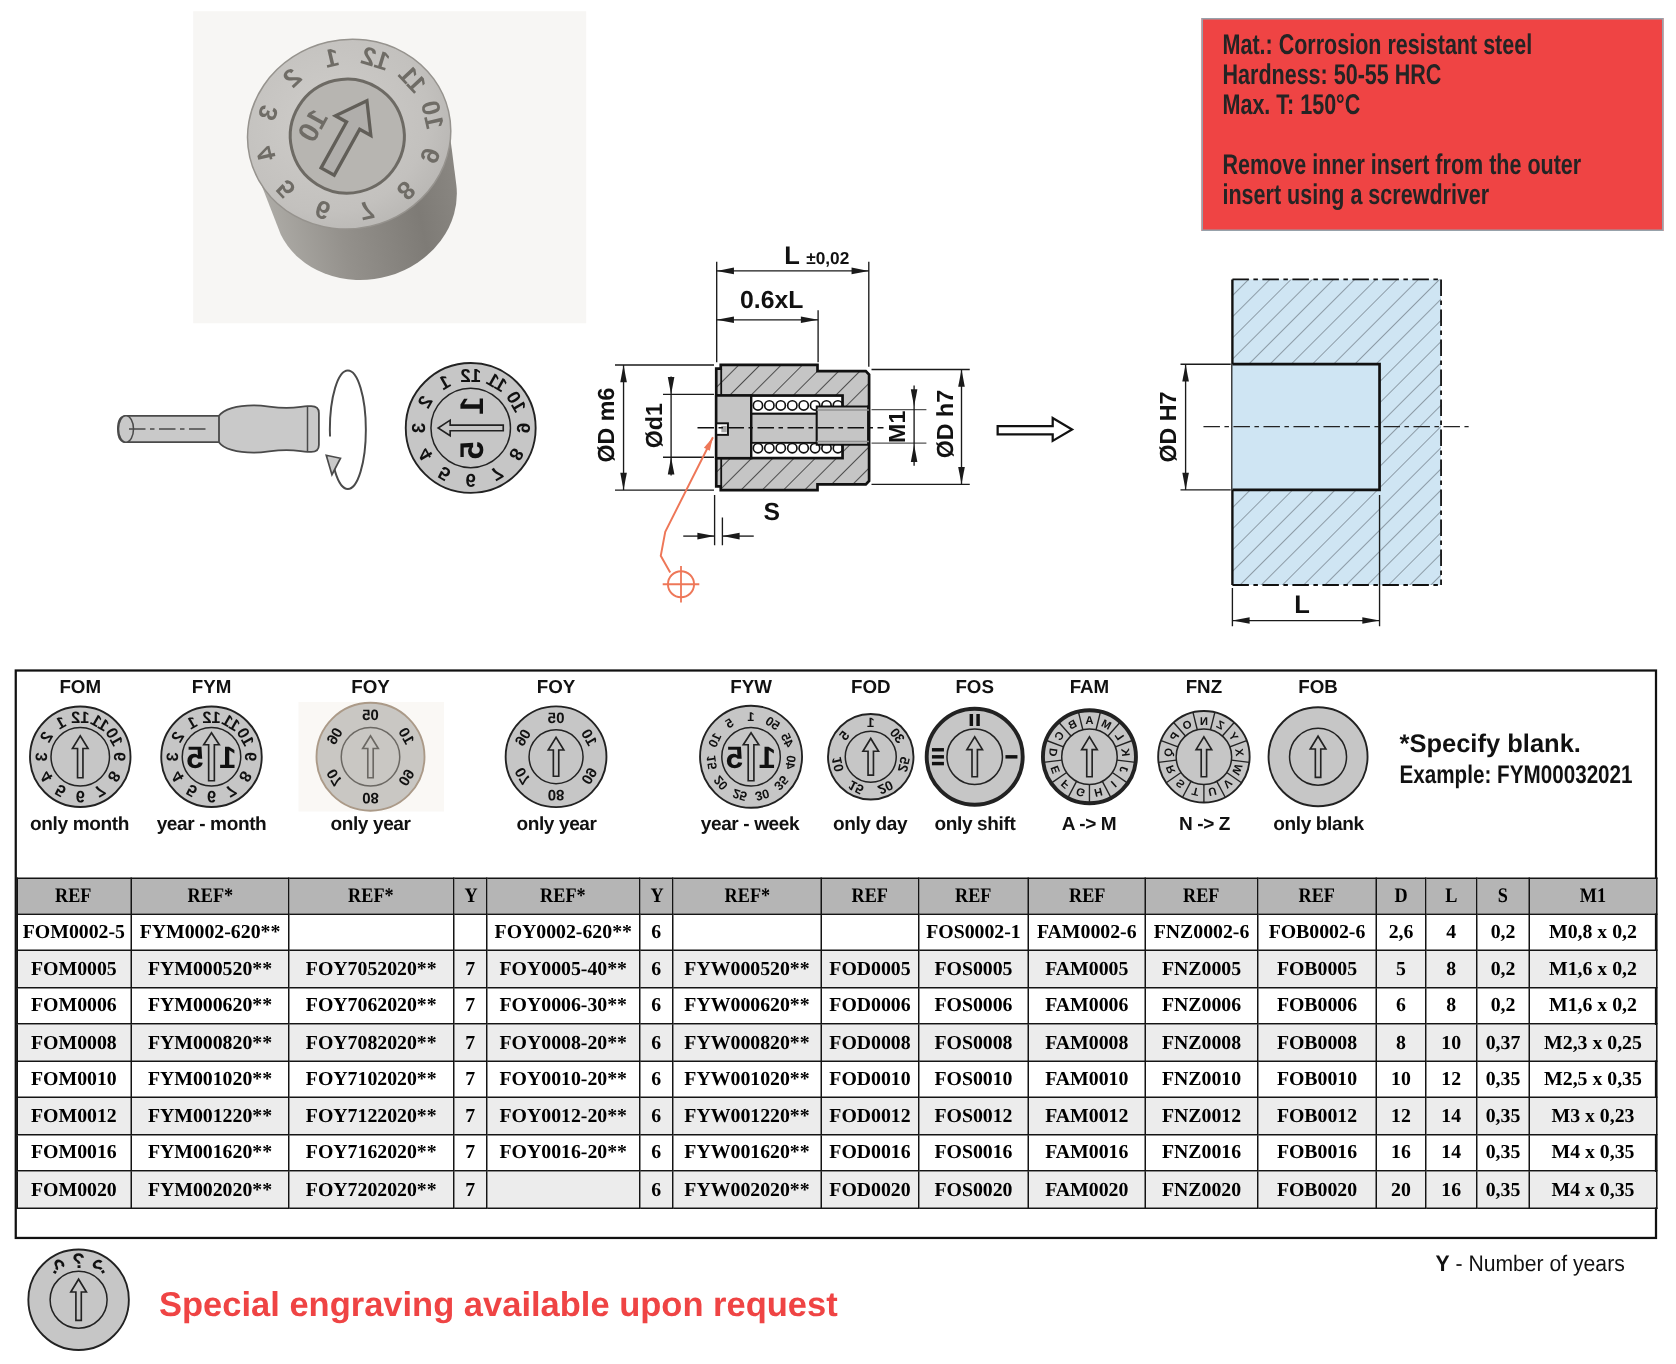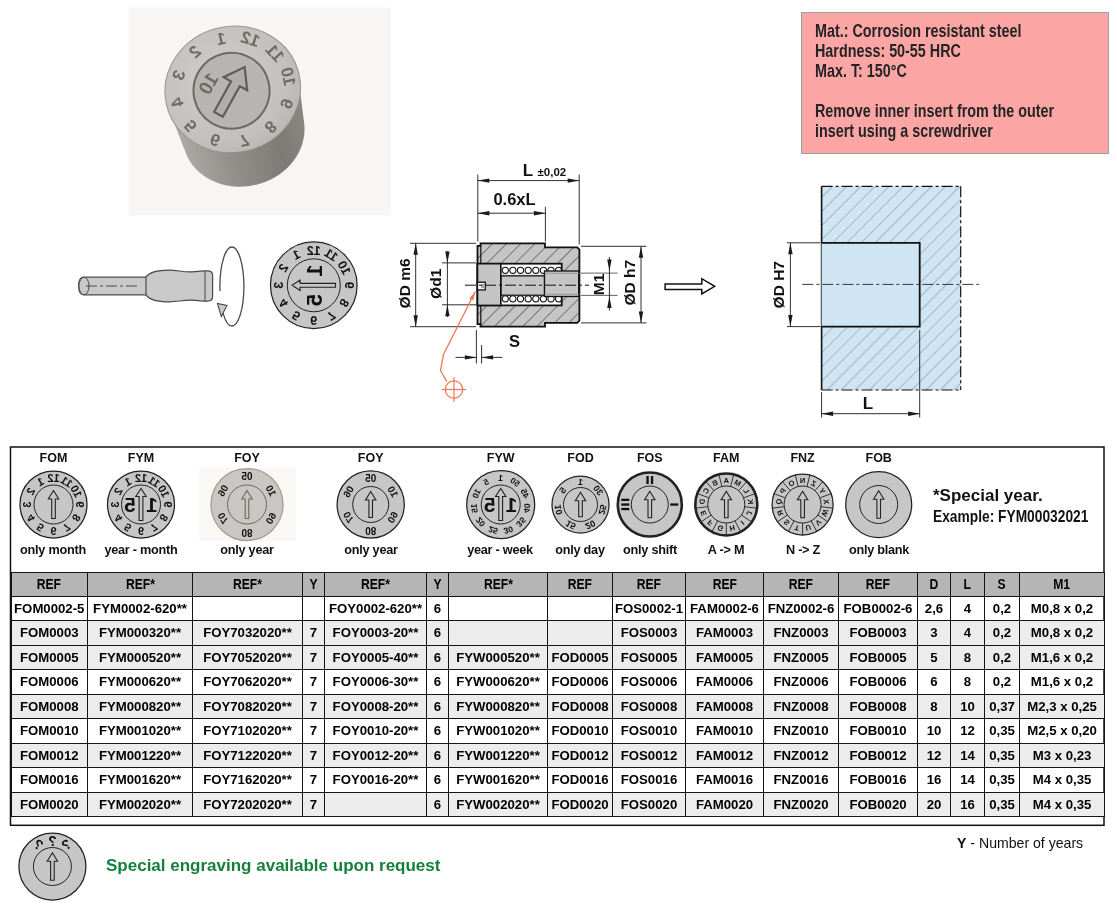--- a/index.html
+++ b/index.html
@@ -1,26 +1,26 @@
 <!DOCTYPE html>
 <html><head><meta charset="utf-8"><style>
 * { margin:0; padding:0; box-sizing:border-box; }
 body { width:1117px; height:909px; background:#fff; font-family:"Liberation Sans",sans-serif; position:relative; overflow:hidden; }
 #art { position:absolute; left:0; top:0; }
-.infobox { position:absolute; left:800.5px; top:12px; width:308px; height:142px; border:1.2px solid #97a2ab; background:#fca5a5; }
+.infobox { position:absolute; left:800.5px; top:12px; width:308px; height:142px; border:1.2px solid #97a2ab; background:#ef4444; }
 .infobox .t { position:absolute; left:13px; top:8px; font-size:19px; font-weight:bold; color:#242424; line-height:20.1px; transform:scaleX(0.755); transform-origin:0 0; white-space:pre; }
-#reftable { position:absolute; left:10.5px; top:572px; border-collapse:collapse; table-layout:fixed; }
+#reftable { position:absolute; left:10.5px; top:585px; border-collapse:collapse; table-layout:fixed;font-family:Liberation Serif, serif; }
 #reftable td { border:1.4px solid #141414; text-align:center; vertical-align:middle; font-weight:bold; font-size:13.2px; color:#000; white-space:nowrap; height:24.53px; padding:0; overflow:hidden; }
 #reftable tr.h td { background:#b5b5b5; height:23.5px; font-size:13.8px; }
 #reftable tr.alt td { background:#ececec; }
 .hc { display:inline-block; transform:scaleX(0.88); }
 .spec1 { position:absolute; left:933px; top:486.3px; font-size:17px; font-weight:bold; color:#111; white-space:pre; }
 .spec2 { position:absolute; left:933px; top:507.1px; font-size:17px; font-weight:bold; color:#111; white-space:pre; transform:scaleX(0.81); transform-origin:0 0; }
 .ynote { position:absolute; left:957px; top:834px; font-size:15px; color:#111; white-space:pre; transform:scaleX(0.94); transform-origin:0 0; }
-.special { position:absolute; left:106px; top:855.5px; font-size:17px; font-weight:bold; color:#15803d; white-space:pre; }
+.special { position:absolute; left:106px; top:855.5px; font-size:23px; font-weight:bold; color:#ef4444; white-space:pre; }
 </style></head>
 <body>
 <svg id="art" width="1117" height="909" viewBox="0 0 1117 909" font-family="Liberation Sans, sans-serif">
 <defs>
 <pattern id="hst" width="10" height="10" patternUnits="userSpaceOnUse" patternTransform="rotate(-45)">
  <rect width="10" height="10" fill="#c5c5c5"></rect>
  <line x1="0" y1="0" x2="10" y2="0" stroke="#252525" stroke-width="1"></line>
 </pattern>
 <pattern id="hbl" width="10" height="10" patternUnits="userSpaceOnUse" patternTransform="rotate(-45)">
  <rect width="10" height="10" fill="#cfe5f3"></rect>
@@ -685,38 +685,20 @@
         <td>FOS0002-1</td>
         <td>FAM0002-6</td>
         <td>FNZ0002-6</td>
         <td>FOB0002-6</td>
         <td>2,6</td>
         <td>4</td>
         <td>0,2</td>
         <td>M0,8 x 0,2</td>
       </tr>
 <tr class="alt">
-        <td>FOM0003</td>
-        <td>FYM000320**</td>
-        <td>FOY7032020**</td>
-        <td>7</td>
-        <td>FOY0003-20**</td>
-        <td>6</td>
-        <td></td>
-        <td></td>
-        <td>FOS0003</td>
-        <td>FAM0003</td>
-        <td>FNZ0003</td>
-        <td>FOB0003</td>
-        <td>3</td>
-        <td>4</td>
-        <td>0,2</td>
-        <td>M0,8 x 0,2</td>
-      </tr>
-<tr class="alt">
         <td>FOM0005</td>
         <td>FYM000520**</td>
         <td>FOY7052020**</td>
         <td>7</td>
         <td>FOY0005-40**</td>
         <td>6</td>
         <td>FYW000520**</td>
         <td>FOD0005</td>
         <td>FOS0005</td>
         <td>FAM0005</td>
@@ -772,21 +754,21 @@
         <td>6</td>
         <td>FYW001020**</td>
         <td>FOD0010</td>
         <td>FOS0010</td>
         <td>FAM0010</td>
         <td>FNZ0010</td>
         <td>FOB0010</td>
         <td>10</td>
         <td>12</td>
         <td>0,35</td>
-        <td>M2,5 x 0,20</td>
+        <td>M2,5 x 0,35</td>
       </tr>
 <tr class="alt">
         <td>FOM0012</td>
         <td>FYM001220**</td>
         <td>FOY7122020**</td>
         <td>7</td>
         <td>FOY0012-20**</td>
         <td>6</td>
         <td>FYW001220**</td>
         <td>FOD0012</td>
@@ -830,16 +812,16 @@
         <td>FAM0020</td>
         <td>FNZ0020</td>
         <td>FOB0020</td>
         <td>20</td>
         <td>16</td>
         <td>0,35</td>
         <td>M4 x 0,35</td>
       </tr>
 </tbody>
   </table>
-<div class="spec1">*Special year.</div>
+<div class="spec1">*Specify blank.</div>
 <div class="spec2">Example: FYM00032021</div>
 <div class="ynote"><b>Y</b> - Number of years</div>
 <div class="special">Special engraving available upon request</div>
 
 </body></html>

